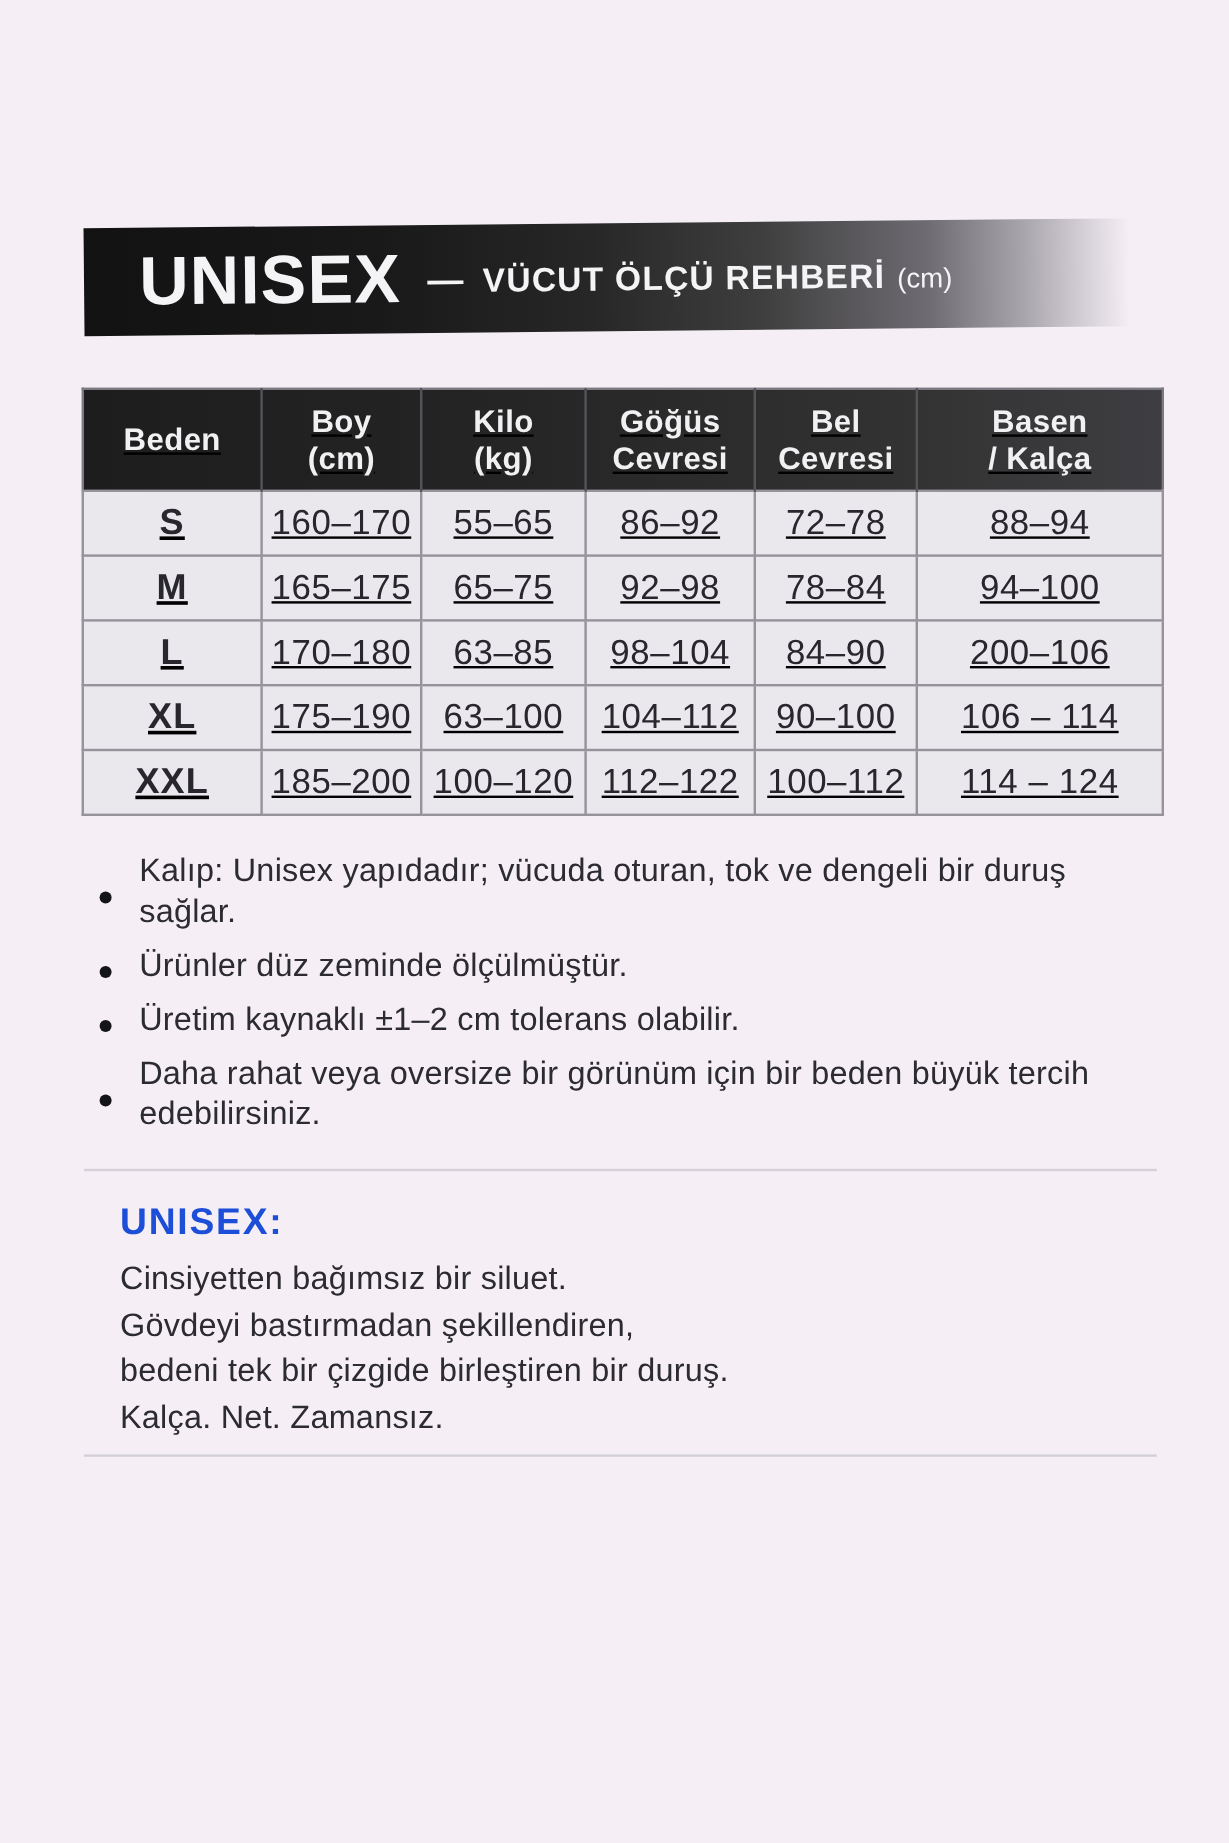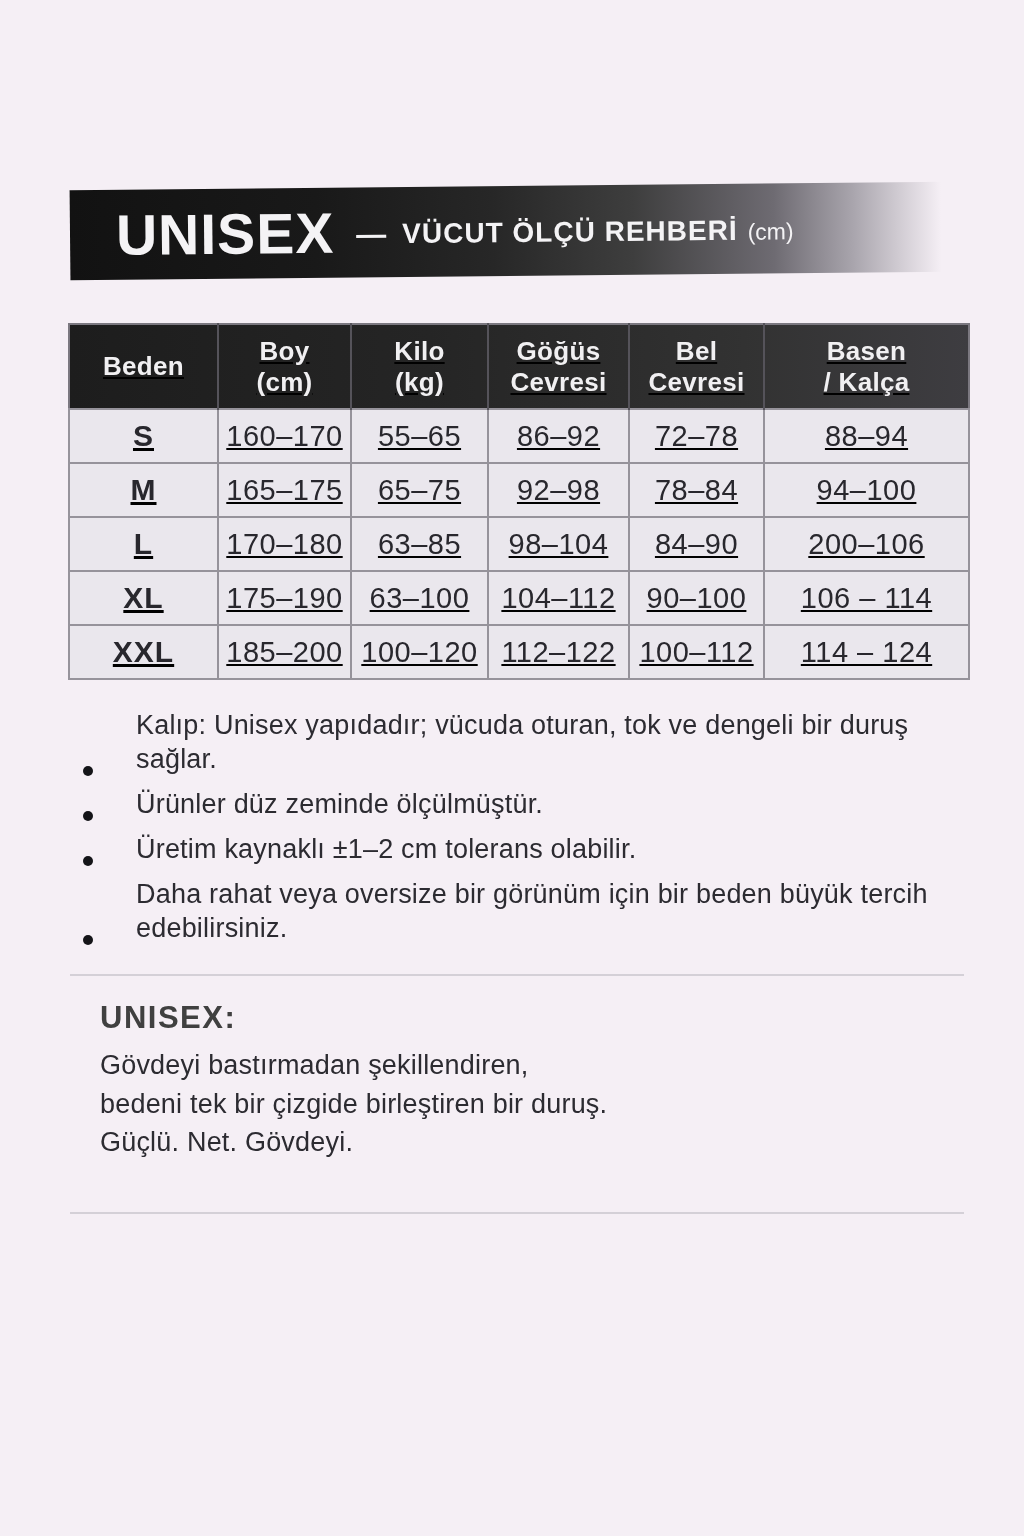--- a/index.html
+++ b/index.html
@@ -53,36 +53,36 @@
     border:2px solid #96939b;
     text-align:center; vertical-align:middle;
     font-size:29px; color:#28272d; letter-spacing:0.5px;
     padding:0;
   }
   td.size-cell { font-weight:700; font-size:30px; letter-spacing:1px; }
 
   
   .notes { position:absolute; left:70px; top:708px; width:886px; }
   .note {
-    display:flex; align-items:flex-end;
+    display:flex; align-items:center;
     margin-bottom:11px;
-    font-size:27px; line-height:34px; color:#2c2b31; letter-spacing:0.2px;gap:20px;
+    font-size:27px; line-height:34px; color:#2c2b31; letter-spacing:0.2px;
   }
   .note-dot {
     flex:0 0 auto; width:10px; height:10px; border-radius:50%;
     background:#141418; margin:12px 23px 0 13px;
   }
 
   
   .divider { position:absolute; left:70px; width:894px; height:2px; background:#d4d0d7; }
   .divider-top { top:974px; }
   .divider-bottom { top:1212px; }
   .footer-heading {
     position:absolute; left:100px; top:1000px;
-    font-size:31px; font-weight:800; letter-spacing:1.5px; color:#404040;
+    font-size:31px; font-weight:800; letter-spacing:1.5px; color:#1d4ed8;
   }
   .footer-lines {
     position:absolute; left:100px; top:1046px;
     font-size:27px; line-height:38.5px; color:#2c2b31; letter-spacing:0.2px;
   }
 </style>
 </head>
 <body>
 
 <div class="banner">
@@ -190,17 +190,18 @@
   </div>
   <div class="note">
     <span class="note-dot"></span>
     <span>Daha rahat veya oversize bir görünüm için bir beden büyük tercih edebilirsiniz.</span>
   </div>
 </div>
 
 <div class="divider divider-top"></div>
 <div class="footer-heading">UNISEX:</div>
 <div class="footer-lines">
+  <div>Cinsiyetten bağımsız bir siluet.</div>
   <div>Gövdeyi bastırmadan şekillendiren,</div>
   <div>bedeni tek bir çizgide birleştiren bir duruş.</div>
-  <div>Güçlü. Net. Gövdeyi.</div>
+  <div>Kalça. Net. Zamansız.</div>
 </div>
 <div class="divider divider-bottom"></div>
 
 </body></html>

